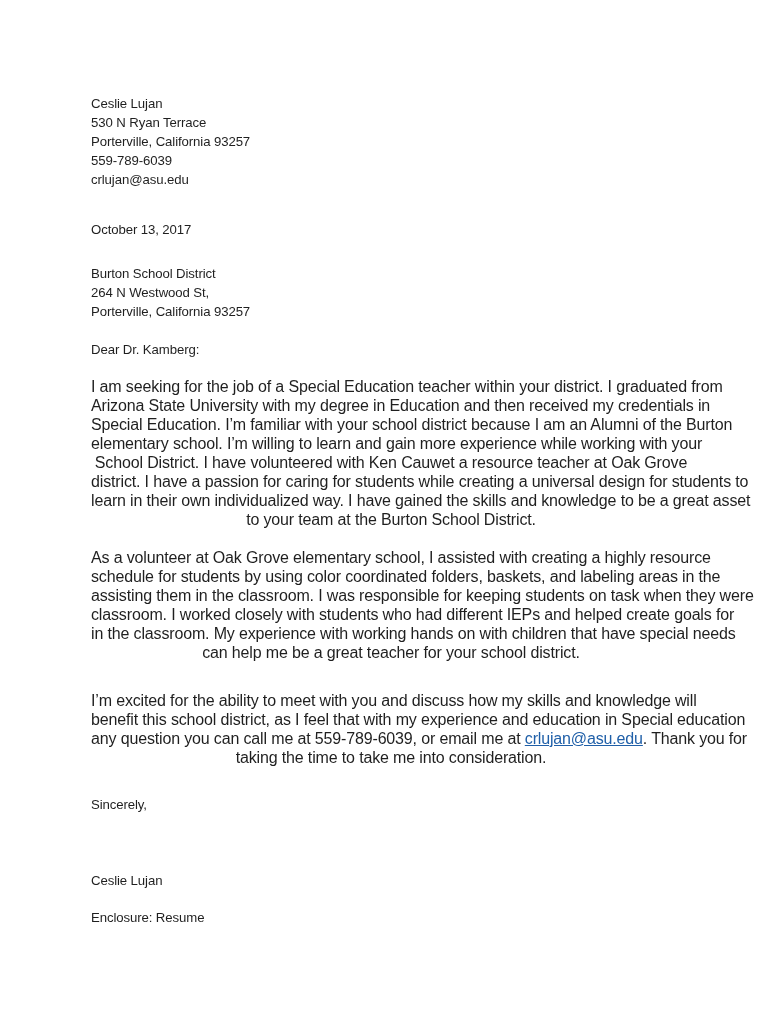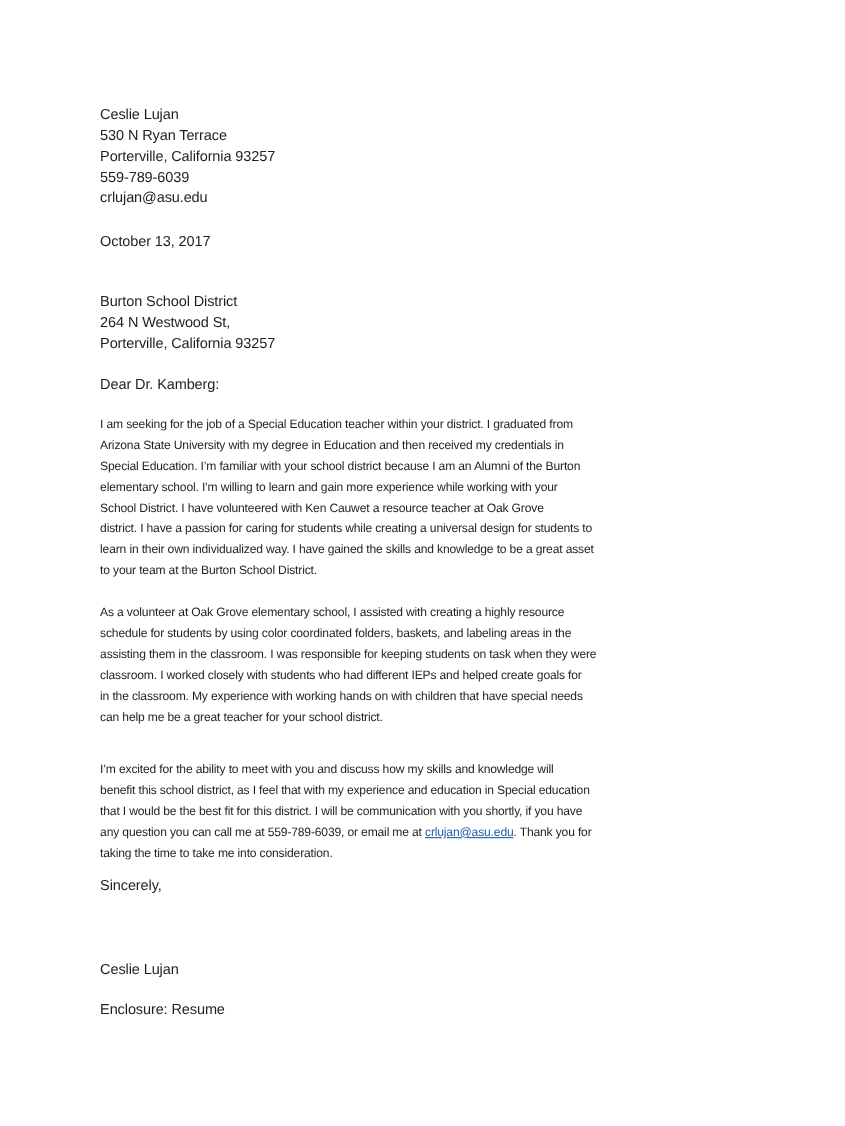--- a/index.html
+++ b/index.html
@@ -31,42 +31,43 @@
       white-space: nowrap;
       letter-spacing: -0.1px;
     }
     .para {
       position: absolute;
       left: 91px;
       width: 600px;
     }
     .para .pl {
       display: block;
-      font-size: 11px;
+      font-size: 16px;
       line-height: 19px;
       white-space: nowrap;
       letter-spacing: -0.15px;
+      text-align: center;
     }
     a.email-link {
       color: #1f5fa8;
       text-decoration: underline;
     }
   </style>
 </head>
 <body>
 
 <div class="page">
 
   <div class="line" style="top:94px">Ceslie Lujan</div>
   <div class="line" style="top:113px">530 N Ryan Terrace</div>
   <div class="line" style="top:132px">Porterville, California 93257</div>
   <div class="line" style="top:151px">559-789-6039</div>
   <div class="line" style="top:170px">crlujan@asu.edu</div>
 
-  <div class="line" style="top:210px">October 13, 2017</div>
+  <div class="line" style="top:220px">October 13, 2017</div>
 
   <div class="line" style="top:264px">Burton School District</div>
   <div class="line" style="top:283px">264 N Westwood St,</div>
   <div class="line" style="top:302px">Porterville, California 93257</div>
 
   <div class="line" style="top:340px">Dear Dr. Kamberg:</div>
 
   <div class="para" style="top:377px">
     <span class="pl">I am seeking for the job of a Special Education teacher within your district. I graduated from</span>
     <span class="pl">Arizona State University with my degree in Education and then received my credentials in</span>
@@ -83,21 +84,20 @@
     <span class="pl">schedule for students by using color coordinated folders, baskets, and labeling areas in the</span>
     <span class="pl">assisting them in the classroom. I was responsible for keeping students on task when they were</span>
     <span class="pl">classroom. I worked closely with students who had different IEPs and helped create goals for</span>
     <span class="pl">in the classroom. My experience with working hands on with children that have special needs</span>
     <span class="pl">can help me be a great teacher for your school district.</span>
   </div>
 
   <div class="para" style="top:691px">
     <span class="pl">I’m excited for the ability to meet with you and discuss how my skills and knowledge will</span>
     <span class="pl">benefit this school district, as I feel that with my experience and education in Special education</span>
-    <span class="pl">that I would be the best fit for this district. I will be communication with you shortly, if you have</span>
     <span class="pl"><span>any question you can call me at 559-789-6039, or email me at </span><a class="email-link">crlujan@asu.edu</a><span>. Thank you for</span></span>
     <span class="pl">taking the time to take me into consideration.</span>
   </div>
 
   <div class="line" style="top:795px">Sincerely,</div>
 
   <div class="line" style="top:871px">Ceslie Lujan</div>
 
   <div class="line" style="top:908px">Enclosure: Resume</div>
 

